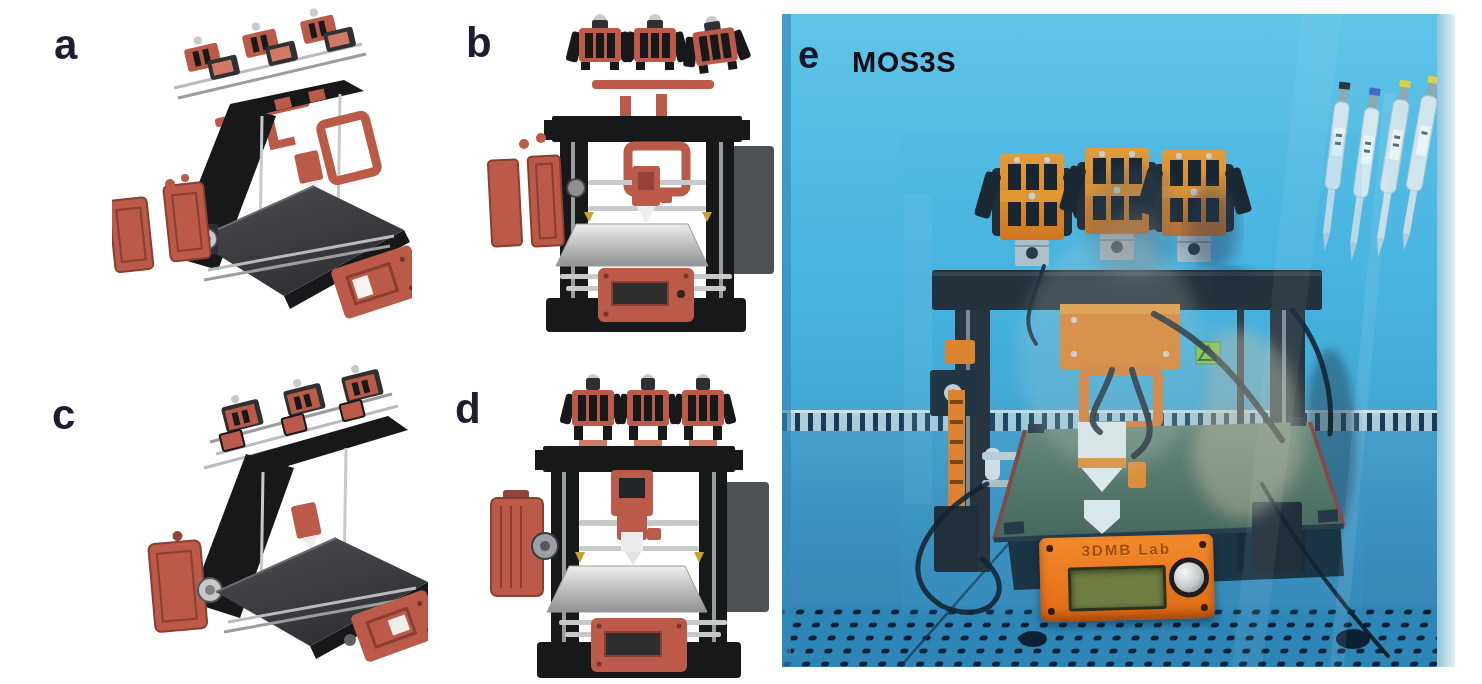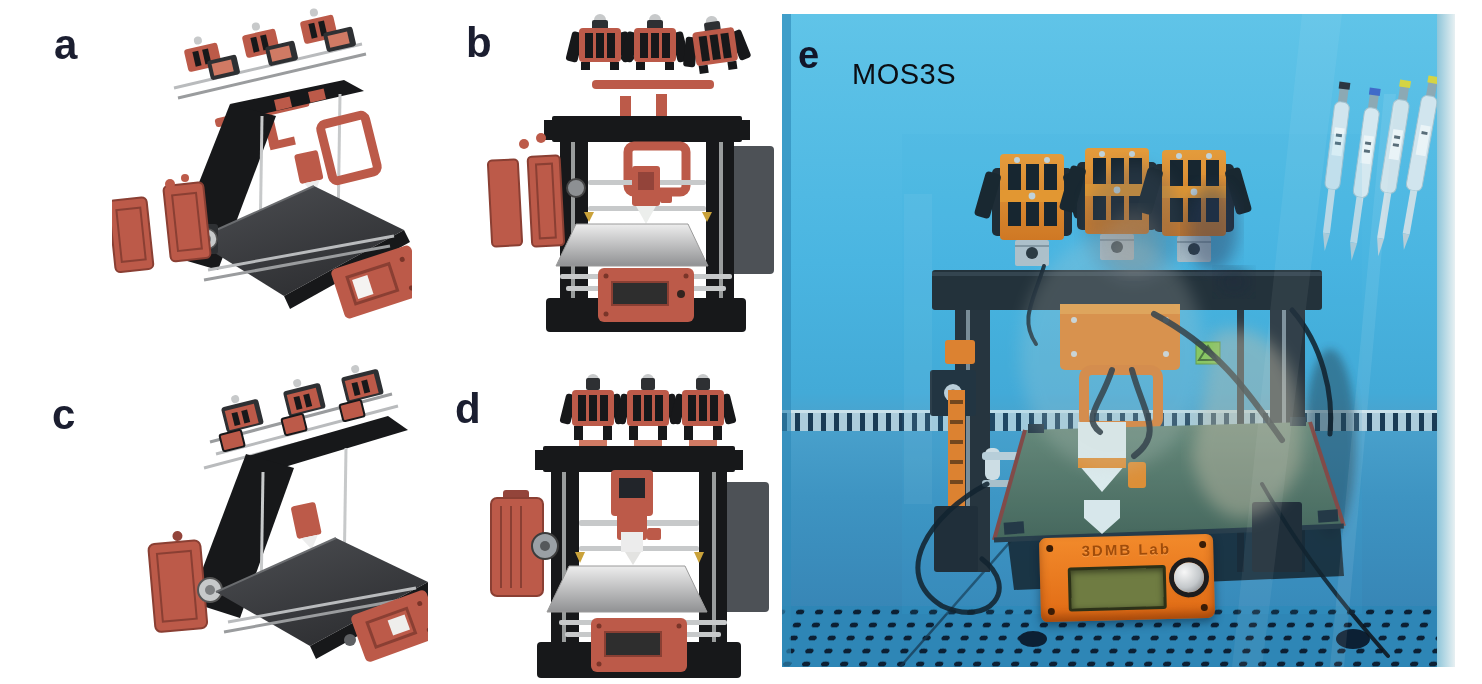--- a/index.html
+++ b/index.html
@@ -40,21 +40,21 @@
   .lcd .screen{position:absolute;left:28px;top:30px;width:92px;height:38px;background:#6f7c42;
     border:3px solid #2c3118;border-radius:3px;box-shadow:inset 0 2px 6px rgba(0,0,0,.5);}
   .lcd .knob{position:absolute;left:134px;top:28px;width:30px;height:30px;border-radius:50%;
     background:radial-gradient(circle at 35% 32%,#f7f7f7,#c4c8cb 55%,#6e7276);
     box-shadow:0 0 0 5px #1c1c1e,0 2px 5px rgba(0,0,0,.5);}
   .lcd .screw{position:absolute;width:7px;height:7px;border-radius:50%;background:#3a1c06;}
 
   
   .ph-title{position:absolute;left:0;top:0;width:100%;color:#0b0d12;}
   .ph-title .e-label{position:absolute;left:16px;top:20px;font-weight:bold;font-size:38px;color:#12162a;}
-  .ph-title .acronym{position:absolute;left:70px;top:44px;font-weight:normal;font-size:29px;letter-spacing:.5px;}
+  .ph-title .acronym{position:absolute;left:70px;top:32px;font-weight:bold;font-size:29px;letter-spacing:.5px;}
   .ph-title .name{position:absolute;left:162px;top:26px;font-size:29px;line-height:44px;letter-spacing:.3px;}
   .ph-title .name .l1,.ph-title .name .l2{display:block;white-space:pre;}
   .ph-title .name .l2{padding-left:104px;}
   .ph-title b{font-weight:bold;}
 </style>
 </head>
 <body>
 
 <div class="fig">
 

